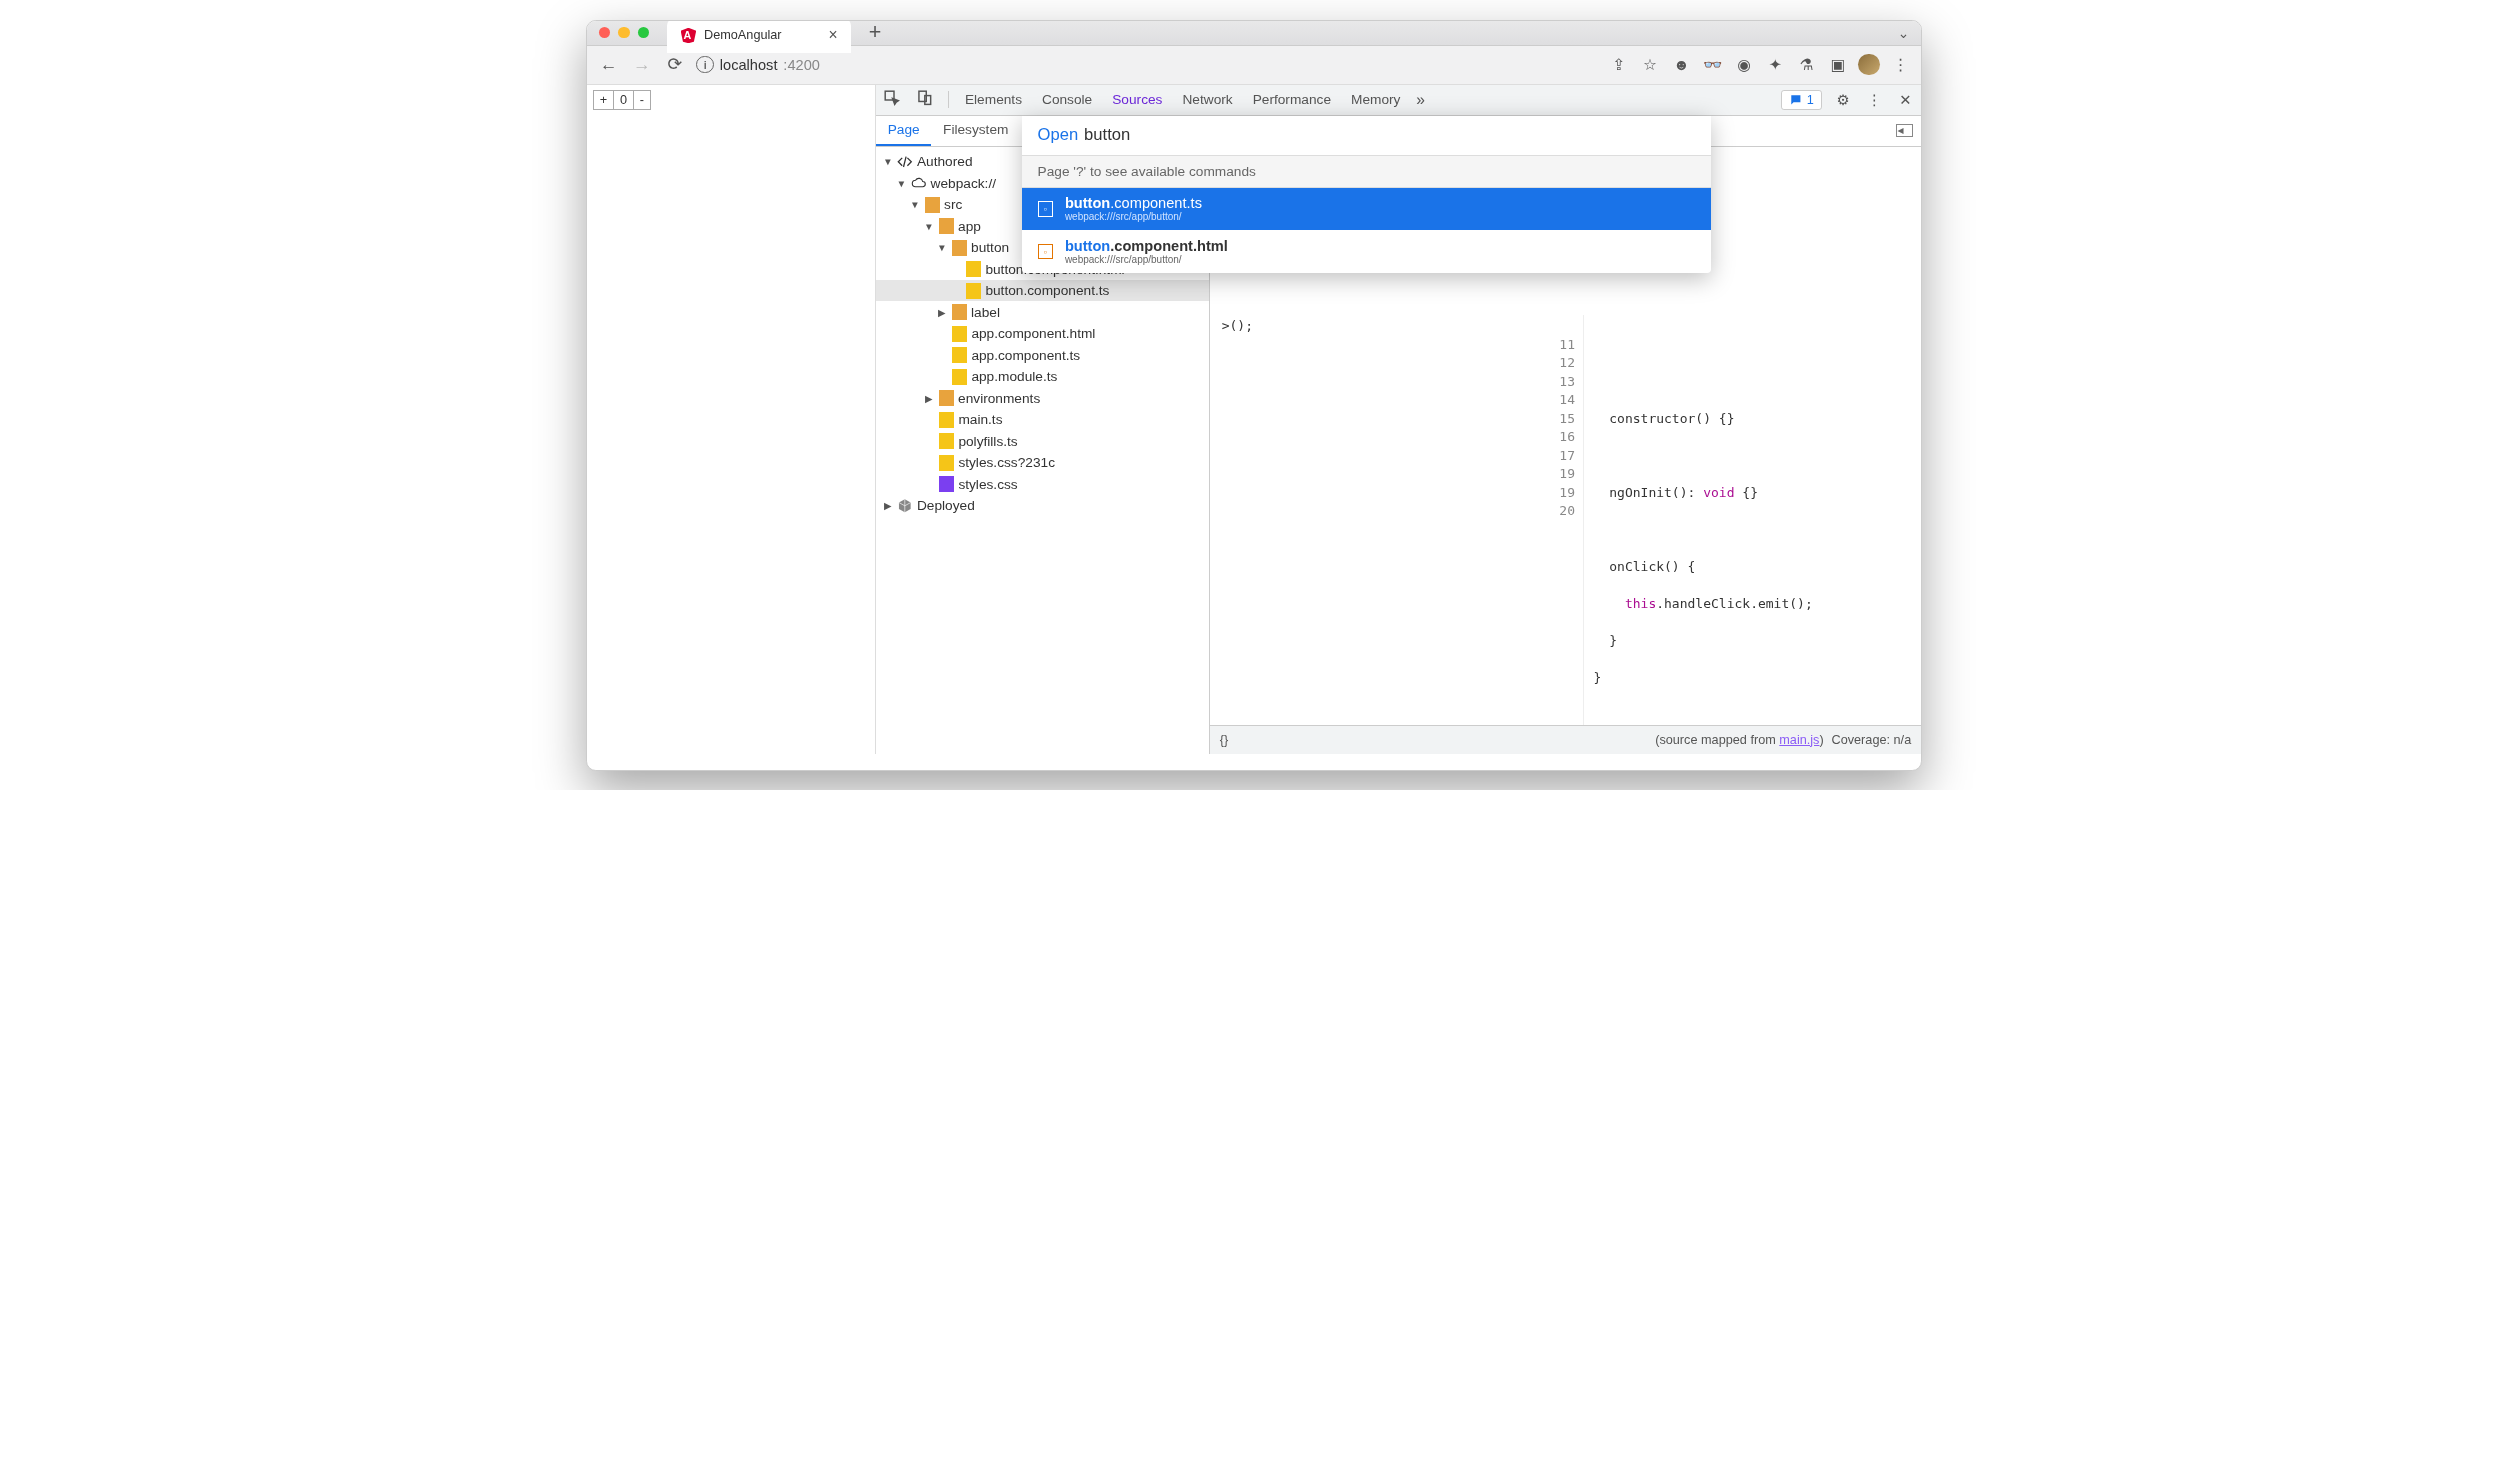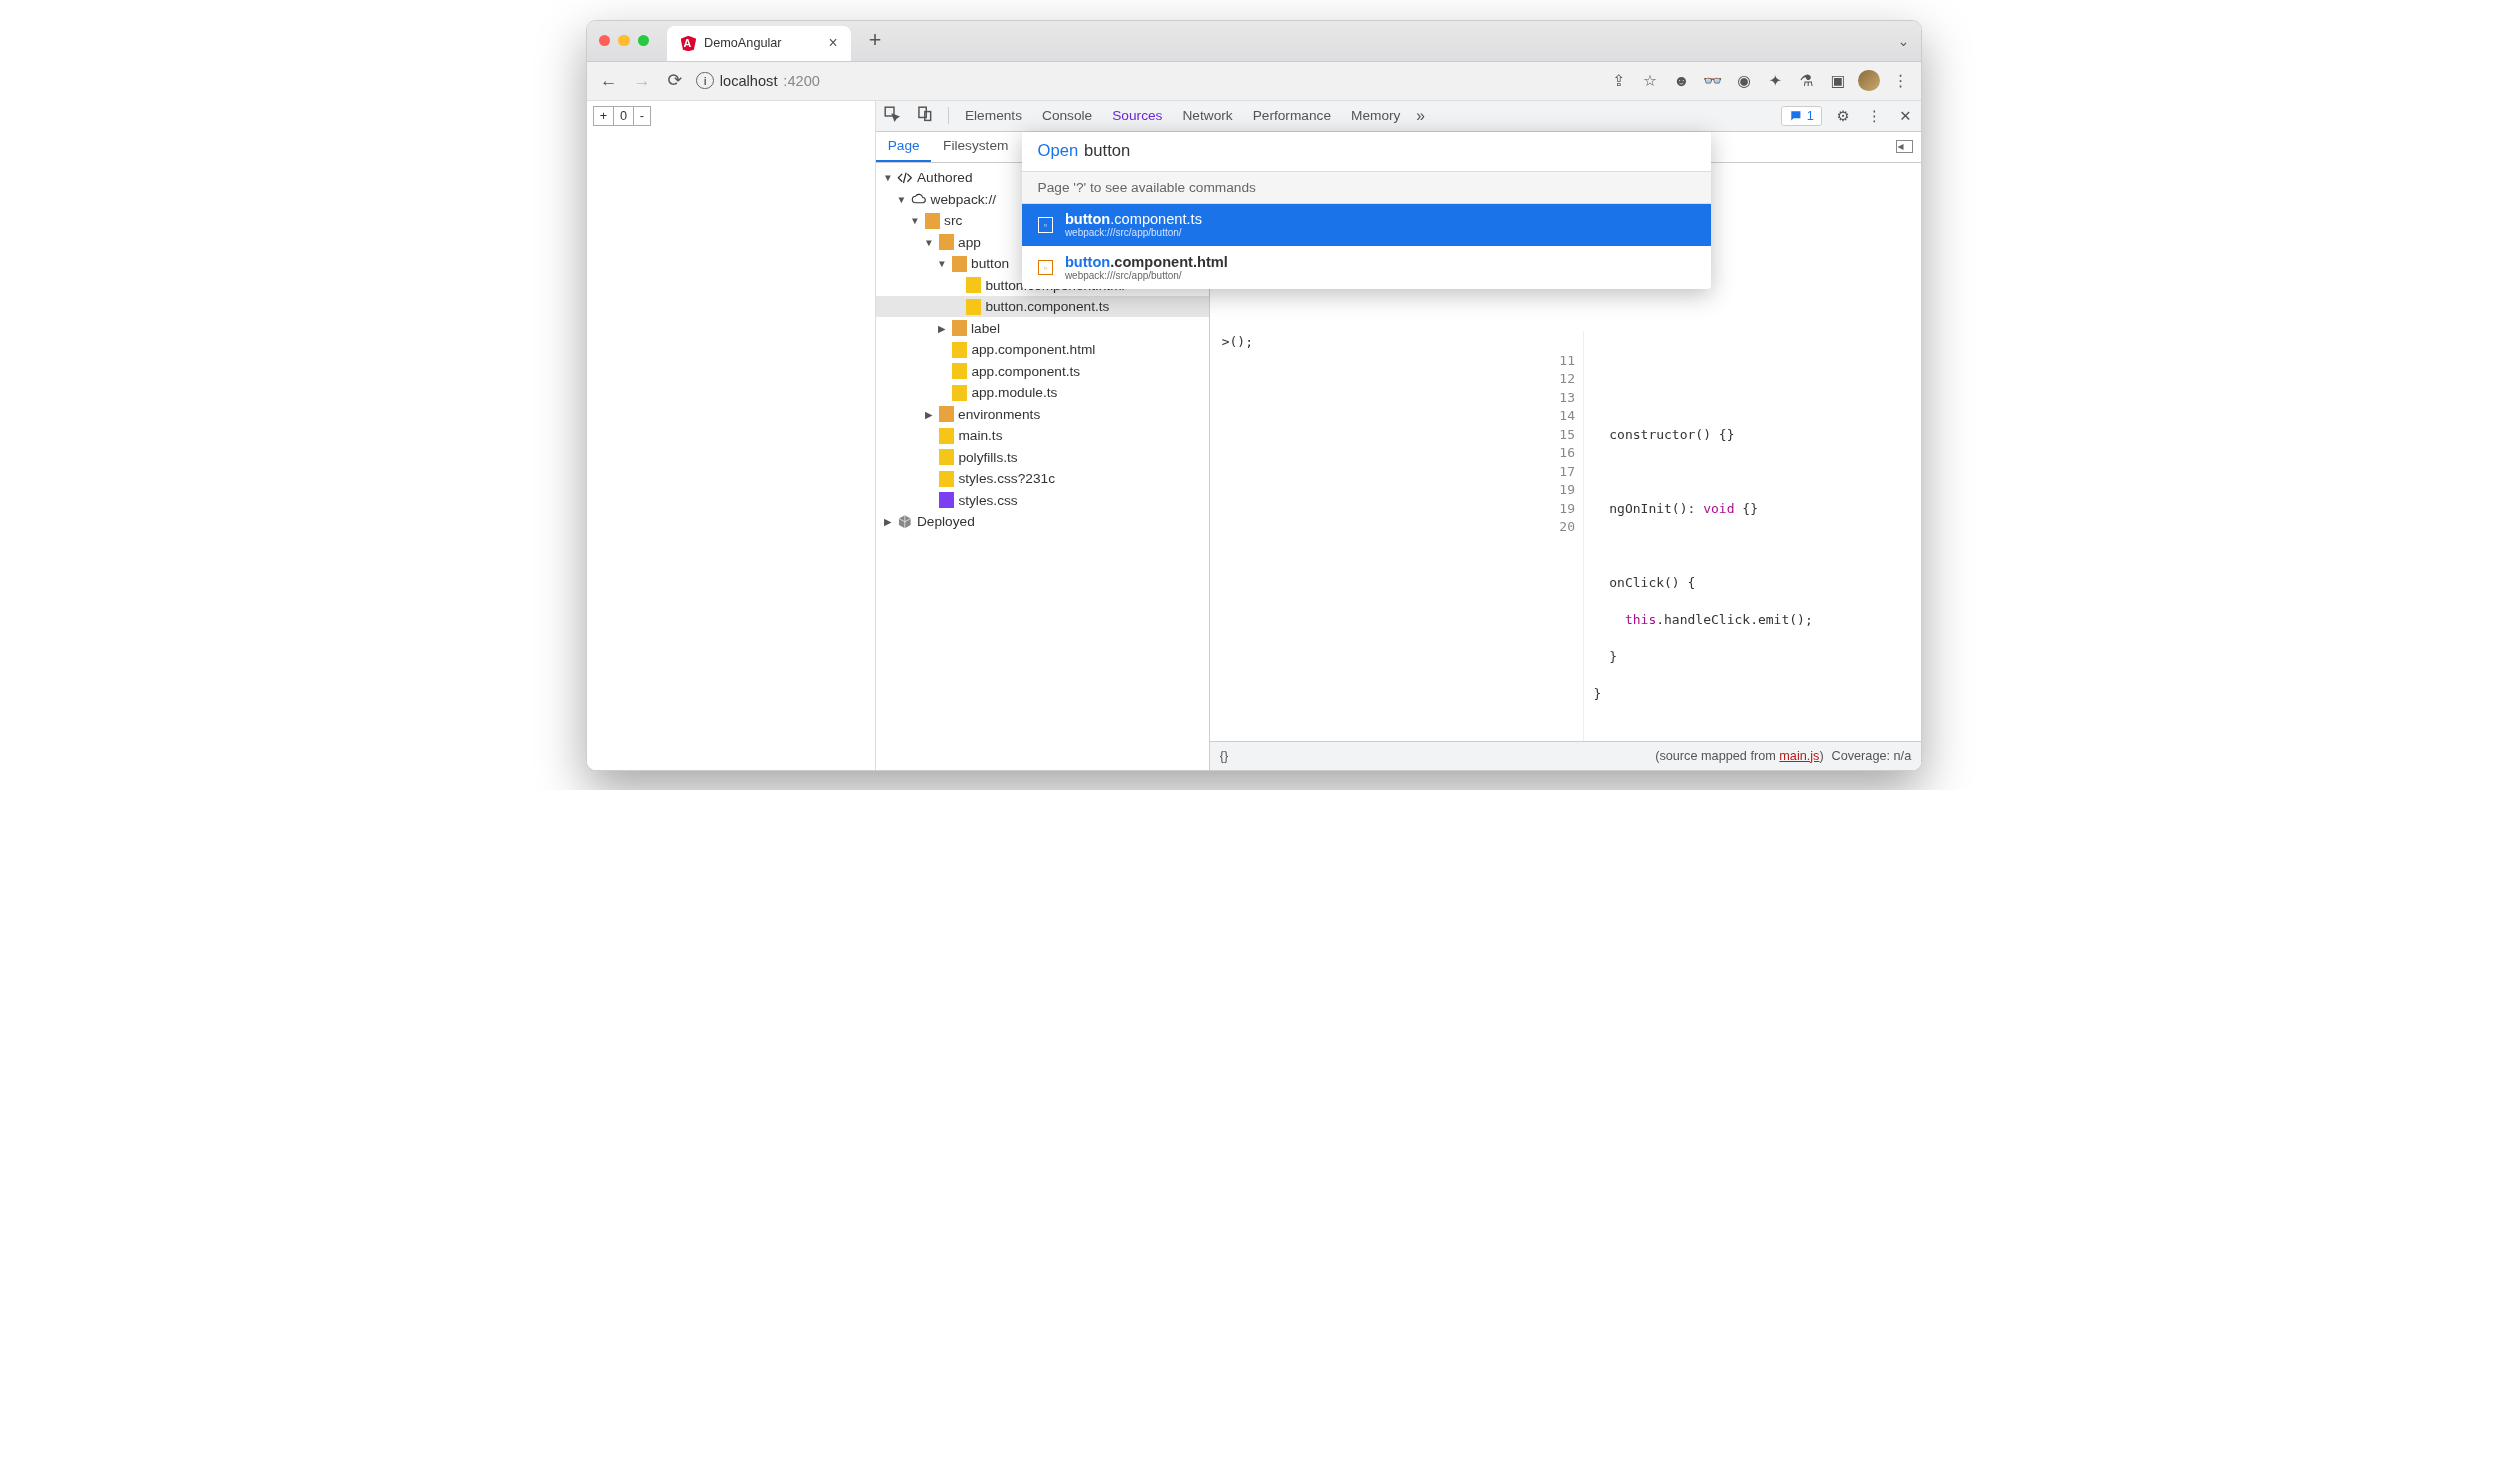--- a/index.html
+++ b/index.html
@@ -1,18 +1,18 @@
 <!DOCTYPE html>
 <html><head>
 <meta charset="utf-8">
 <style>
 * { box-sizing: border-box; margin: 0; padding: 0; }
 body { font-family: -apple-system, BlinkMacSystemFont, "Segoe UI", Helvetica, Arial, sans-serif; font-size: 12.7px; color: #333; background: #fff; }
 .window { width: 1336px; height: 751px; margin: 19.5px auto; border: 1px solid #ccc; border-radius: 9.8px; overflow: hidden; box-shadow: 0 19.5px 49px rgba(0,0,0,0.35); background: #fff; position: relative; }
-.titlebar { height: 41px; background: linear-gradient(#e8e8e9,#dedee0); display: flex; align-items: center; padding: 0 11.7px; gap: 7.8px; border-bottom: 1px solid #ccc; }
+.titlebar { height: 25px; background: linear-gradient(#e8e8e9,#dedee0); display: flex; align-items: center; padding: 0 11.7px; gap: 7.8px; border-bottom: 1px solid #ccc; }
 .traffic { display: flex; gap: 7.8px; margin-right: 9.8px; }
 .dot { width: 11.7px; height: 11.7px; border-radius: 50%; }
 .dot.red{background:#ff5f57}.dot.yellow{background:#febc2e}.dot.green{background:#28c840}
 .tab { background: #fff; border-radius: 7.8px 7.8px 0 0; padding: 7.8px 13.7px; display: flex; align-items: center; gap: 7.8px; margin-top: 5.9px; height: 35px; font-size: 12.7px; }
 .tab .ico { width:15.6px;height:15.6px;background:#dd0031;clip-path:polygon(50% 0,100% 20%,85% 90%,50% 100%,15% 90%,0 20%);position:relative}
 .tab .ico::after{content:"A";position:absolute;color:#fff;font-size:10.7px;font-weight:bold;left:2.9px;top:1px}
 .tab .close{margin-left:39px;font-size:15.6px;color:#555;cursor:pointer}
 .plus{font-size:21.5px;color:#555;margin-left:9.8px;cursor:pointer}
 .tab-drop{margin-left:auto;font-size:13.7px;color:#555}
 .urlbar{height:39px;background:#f1f1f2;display:flex;align-items:center;padding:0 9.8px;gap:9.8px;border-bottom:1px solid #ddd}
@@ -57,21 +57,21 @@
 .src-main{flex:1;display:flex;flex-direction:column;background:#fff;position:relative}
 .src-head{height:31px;border-bottom:1px solid #ccc;display:flex;align-items:center;justify-content:flex-end;padding:0 7.8px}
 .collapse{border:1px solid #888;width:17.6px;height:13.7px;display:flex;align-items:center;cursor:pointer}
 .collapse::before{content:"◀";font-size:7.8px;color:#666;margin-left:1px}
 .code{flex:1;display:flex;overflow:auto;font-family:Menlo,Consolas,monospace;font-size:13px;line-height:18.5px}
 .gut{background:#fff;color:#888;text-align:right;padding:2px 7.8px 2px 11.7px;border-right:1px solid #eee;user-select:none}
 .lines{padding:2px 9.8px;white-space:pre;color:#333}
 .kw{color:#aa0d91}.str{color:#c41a16}.this{color:#aa0d91}
 .src-foot{height:29px;border-top:1px solid #ccc;background:#f1f3f4;display:flex;align-items:center;padding:0 9.8px;font-size:12.7px;color:#555;gap:7.8px}
 .src-foot .sp{flex:1}
-.src-foot .link{color:#b91c1c;text-decoration:underline;cursor:pointer}
+.src-foot .link{color:#8b5cf6;text-decoration:underline;cursor:pointer}
 .overlay{position:absolute;left:146px;top:31px;width:689px;background:#fff;box-shadow:0 5.9px 23.4px rgba(0,0,0,0.25);border-radius:0 0 3.9px 3.9px;z-index:50;font-size:13.7px}
 .ov-in{padding:9.8px 15.6px;display:flex;align-items:baseline;gap:5.9px;font-size:16.6px}
 .ov-in .lbl{color:#1a73e8}
 .ov-in .q{color:#333}
 .ov-hint{padding:7.8px 15.6px;background:#f5f5f5;color:#666;border-top:1px solid #ddd;border-bottom:1px solid #ddd}
 .ov-item{padding:7.8px 15.6px;display:flex;align-items:center;gap:11.7px;cursor:pointer}
 .ov-item.sel{background:#1a73e8;color:#fff}
 .ov-item.sel .path{color:#d0e3ff}
 .ov-ico{width:15.6px;height:15.6px;border:1.5px solid;display:flex;align-items:center;justify-content:center;font-size:8.8px}
 .ov-item.sel .ov-ico{border-color:#fff;color:#fff}

